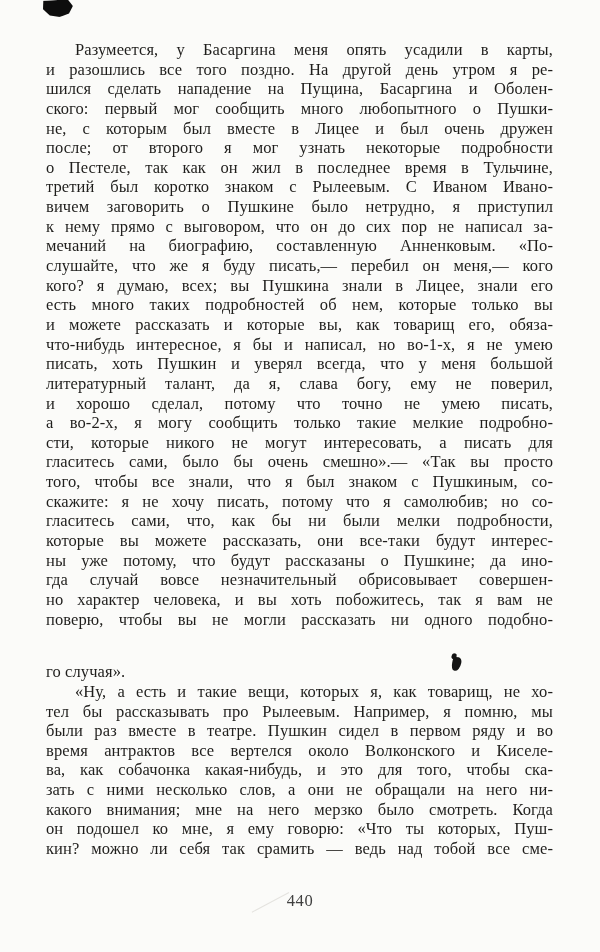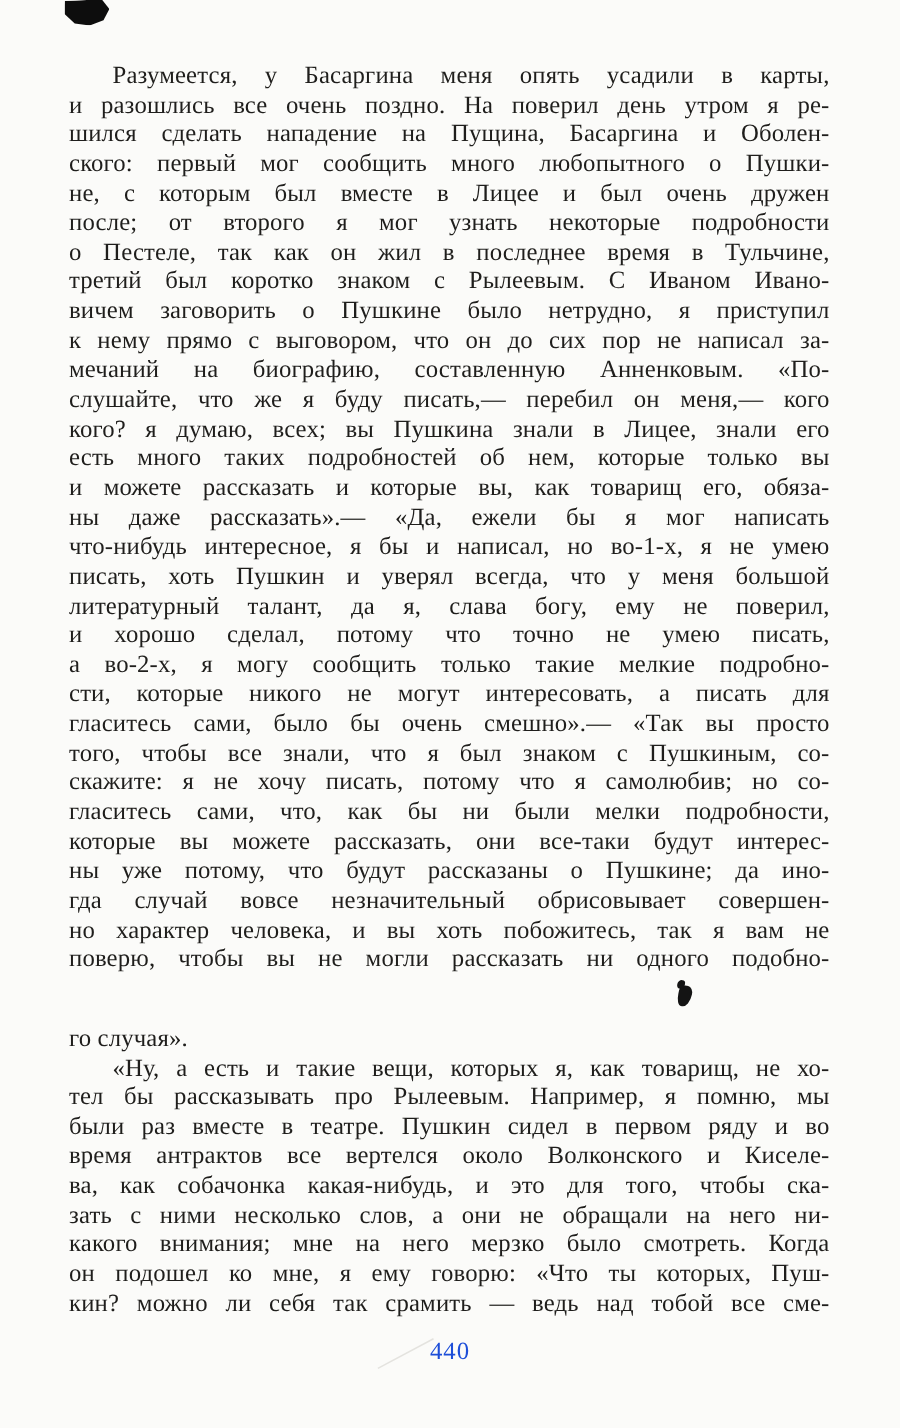--- a/index.html
+++ b/index.html
@@ -37,21 +37,21 @@
   .line.indent { padding-left: 29px; }
   .line.endpara { text-align-last: left; margin-top: 33px; -moz-text-align-last: left; }
   .page-number {
     position: absolute;
     top: 891px;
     left: 0;
     width: 600px;
     text-align: center;
     font-size: 16.5px;
     letter-spacing: 0.6px;
-    color: #1d4ed8;
+    color: #404040;
   }
   
   .blob-top-left {
     position: absolute;
     left: 43px;
     top: 0px;
     width: 30px;
     height: 17px;
     background: #0d0d0d;
     clip-path: polygon(2% 0%, 84% 0%, 100% 38%, 86% 82%, 55% 100%, 22% 90%, 0% 52%);
@@ -91,35 +91,34 @@
 </head>
 <body>
 
 <div class="page">
 
   <div class="blob-top-left"></div>
 
   <div class="text-block">
       <div>
         <div class="line indent">Разумеется, у Басаргина меня опять усадили в карты,</div>
-        <div class="line">и разошлись все очень поздно. На поверил день утром я ре-</div>
+        <div class="line">и разошлись все того поздно. На другой день утром я ре-</div>
         <div class="line">шился сделать нападение на Пущина, Басаргина и Оболен-</div>
         <div class="line">ского: первый мог сообщить много любопытного о Пушки-</div>
         <div class="line">не, с которым был вместе в Лицее и был очень дружен</div>
         <div class="line">после; от второго я мог узнать некоторые подробности</div>
         <div class="line">о Пестеле, так как он жил в последнее время в Тульчине,</div>
         <div class="line">третий был коротко знаком с Рылеевым. С Иваном Ивано-</div>
         <div class="line">вичем заговорить о Пушкине было нетрудно, я приступил</div>
         <div class="line">к нему прямо с выговором, что он до сих пор не написал за-</div>
         <div class="line">мечаний на биографию, составленную Анненковым. «По-</div>
         <div class="line">слушайте, что же я буду писать,— перебил он меня,— кого</div>
         <div class="line">кого? я думаю, всех; вы Пушкина знали в Лицее, знали его</div>
         <div class="line">есть много таких подробностей об нем, которые только вы</div>
         <div class="line">и можете рассказать и которые вы, как товарищ его, обяза-</div>
-        <div class="line">ны даже рассказать».— «Да, ежели бы я мог написать</div>
         <div class="line">что-нибудь интересное, я бы и написал, но во-1-х, я не умею</div>
         <div class="line">писать, хоть Пушкин и уверял всегда, что у меня большой</div>
         <div class="line">литературный талант, да я, слава богу, ему не поверил,</div>
         <div class="line">и хорошо сделал, потому что точно не умею писать,</div>
         <div class="line">а во-2-х, я могу сообщить только такие мелкие подробно-</div>
         <div class="line">сти, которые никого не могут интересовать, а писать для</div>
         <div class="line">гласитесь сами, было бы очень смешно».— «Так вы просто</div>
         <div class="line">того, чтобы все знали, что я был знаком с Пушкиным, со-</div>
         <div class="line">скажите: я не хочу писать, потому что я самолюбив; но со-</div>
         <div class="line">гласитесь сами, что, как бы ни были мелки подробности,</div>

